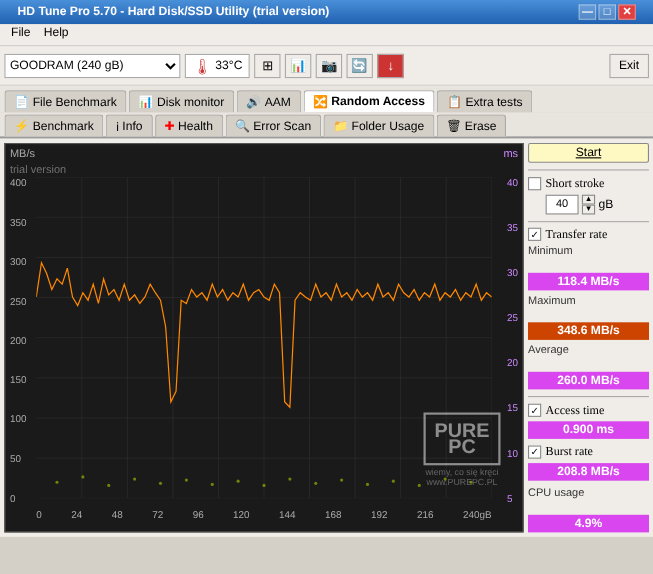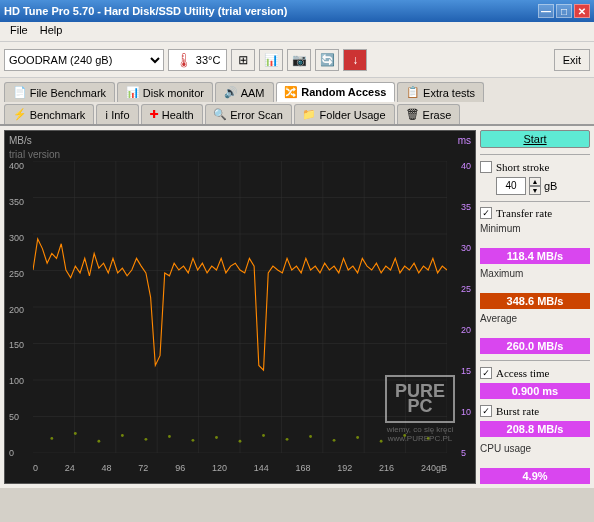--- a/index.html
+++ b/index.html
@@ -6,21 +6,21 @@
     body { width: 594px; height: 522px; background: #d4d0c8; font-family: 'Segoe UI', Tahoma, sans-serif; font-size: 11px; overflow: hidden; }
     
     
     .title-bar {
       background: linear-gradient(to bottom, #4a90d9, #2060b0);
       color: white;
       height: 22px;
       display: flex;
       align-items: center;
       justify-content: space-between;
-      padding: 0 4px;
+      padding: 0 16px;
       font-size: 11px;
       font-weight: bold;
     }
     .title-bar-buttons { display: flex; gap: 2px; }
     .title-btn {
       width: 16px; height: 14px;
       display: flex; align-items: center; justify-content: center;
       font-size: 10px; cursor: pointer; border: 1px solid rgba(255,255,255,0.4);
       background: rgba(255,255,255,0.2); color: white;
     }
@@ -172,21 +172,21 @@
     
     .right-panel {
       width: 110px;
       display: flex;
       flex-direction: column;
       gap: 4px;
     }
     .start-btn {
       width: 100%;
       height: 24px;
-      background: #5eead4;
+      background: #fef9c3;
       border: 1px solid #888;
       cursor: pointer;
       font-size: 11px;
       border-radius: 2px;
       text-decoration: underline;
     }
     .radio-group { display: flex; flex-direction: column; gap: 2px; padding: 2px 0; }
     .radio-item { display: flex; align-items: center; gap: 4px; font-size: 11px; cursor: pointer; }
     .radio-dot { width: 12px; height: 12px; border-radius: 50%; border: 1px solid #888; background: white; display: flex; align-items: center; justify-content: center; }
     .radio-dot.selected::after { content: ''; width: 6px; height: 6px; border-radius: 50%; background: #333; display: block; }

